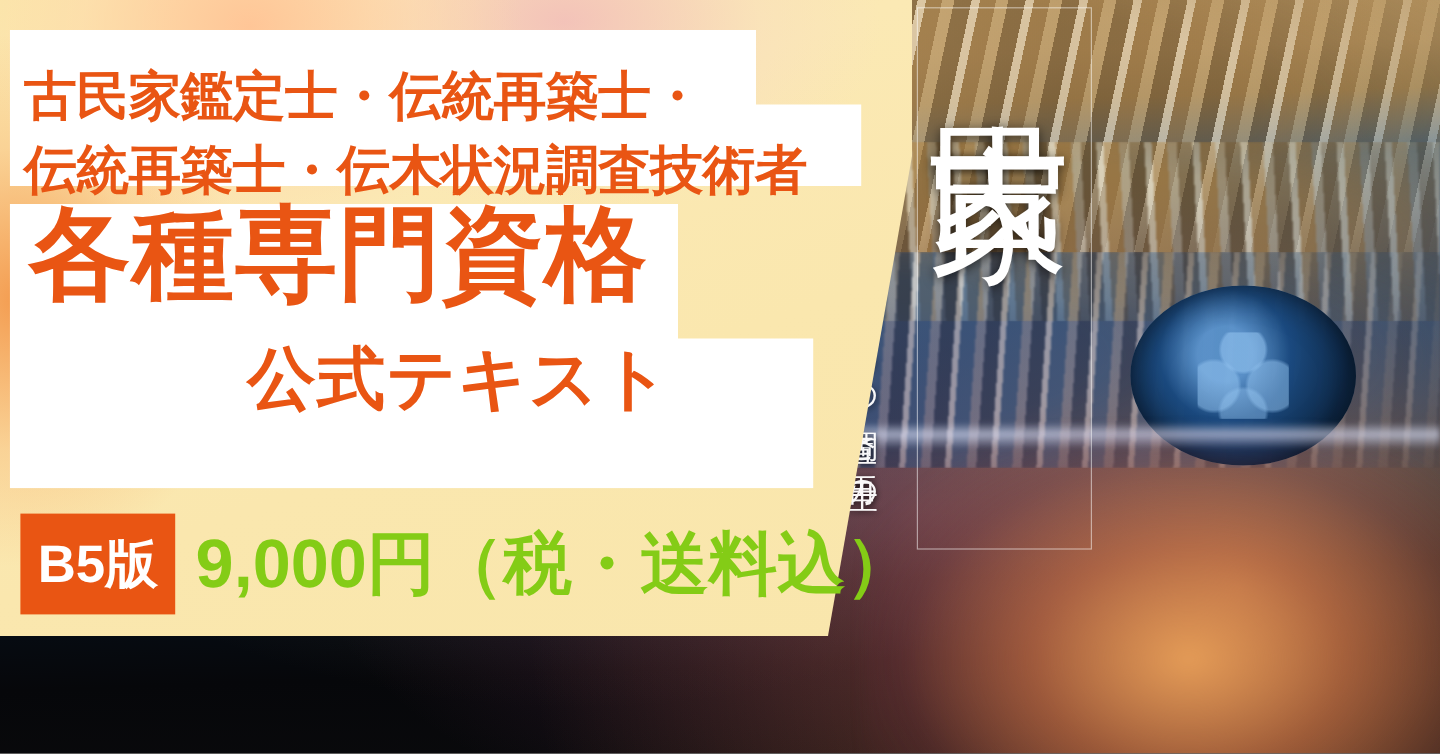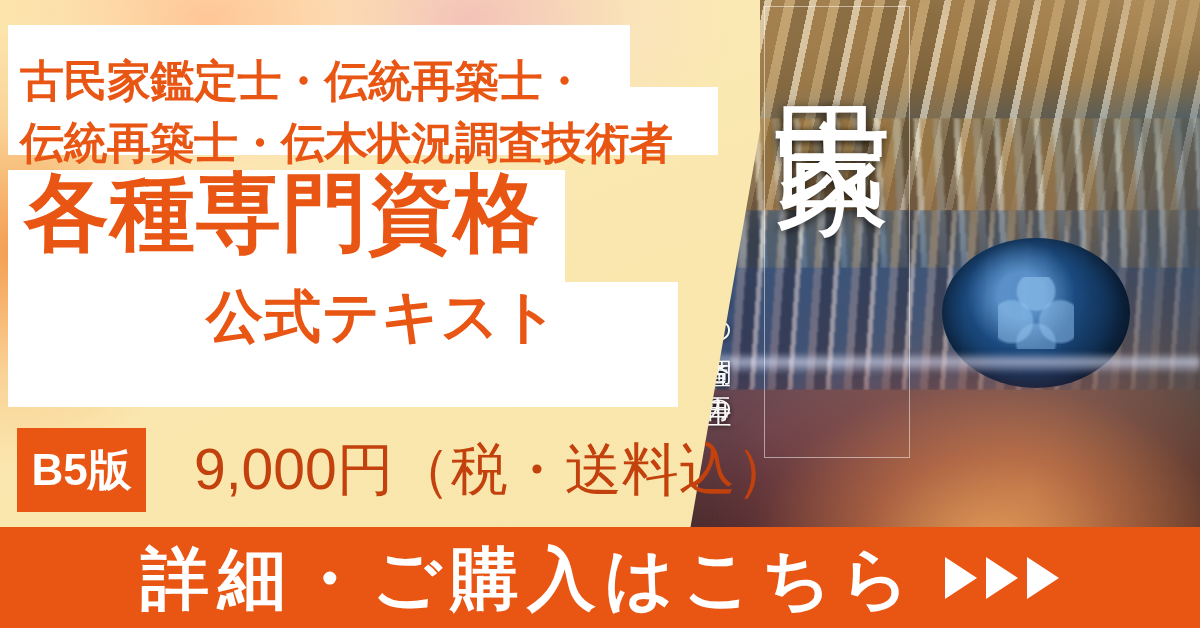--- a/index.html
+++ b/index.html
@@ -147,22 +147,22 @@
   .main-l1{left:24px;top:170px;font-size:85px;line-height:1;}
   .main-l2{left:166px;top:288px;font-size:57px;line-height:1;margin-left:40px;}
 
   
   .badge{
     position:absolute;left:17px;top:428px;width:129px;height:84px;
     background:#e95513;color:#fff;font-size:44px;font-weight:700;
     display:flex;align-items:center;justify-content:center;letter-spacing:0;
   }
   .price{
-    position:absolute;left:194px;top:432px;height:76px;display:flex;align-items:center;
-    color:#c2410c;font-size:57px;font-weight:400;white-space:nowrap;letter-spacing:0;
+    position:absolute;left:163px;top:432px;height:76px;display:flex;align-items:center;
+    color:#84cc16;font-size:57px;font-weight:700;white-space:nowrap;letter-spacing:0;
   }
 
   
   .cta{
     position:absolute;left:0;top:527px;width:1200px;height:101px;
     background:#e95513;display:flex;align-items:center;justify-content:center;gap:26px;
   }
   .cta-label{
     color:#fff;font-size:68px;font-weight:700;white-space:nowrap;letter-spacing:9px;
     line-height:1;
@@ -201,22 +201,14 @@
     <div>古民家鑑定士・伝統再築士・</div>
     <div>伝統再築士・伝木状況調査技術者</div>
   </div>
 
   <div class="main-l1">各種専門資格</div>
   <div class="main-l2">公式テキスト</div>
 
   <div class="badge">B5版</div>
   <div class="price">9,000円（税・送料込）</div>
 
-  <div class="cta">
-    <div class="cta-label">詳細・ご購入はこちら</div>
-    <div class="cta-arrows">
-      <span></span>
-      <span></span>
-      <span></span>
-    </div>
-  </div>
 
 </div>
 
 </body></html>

